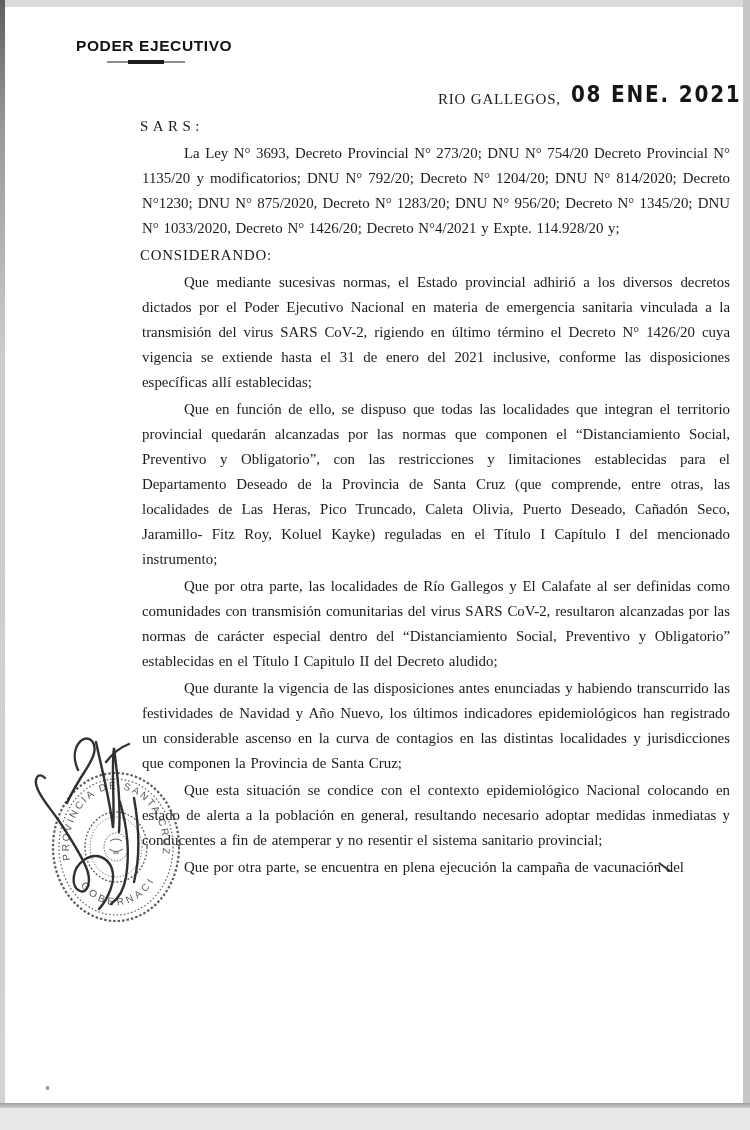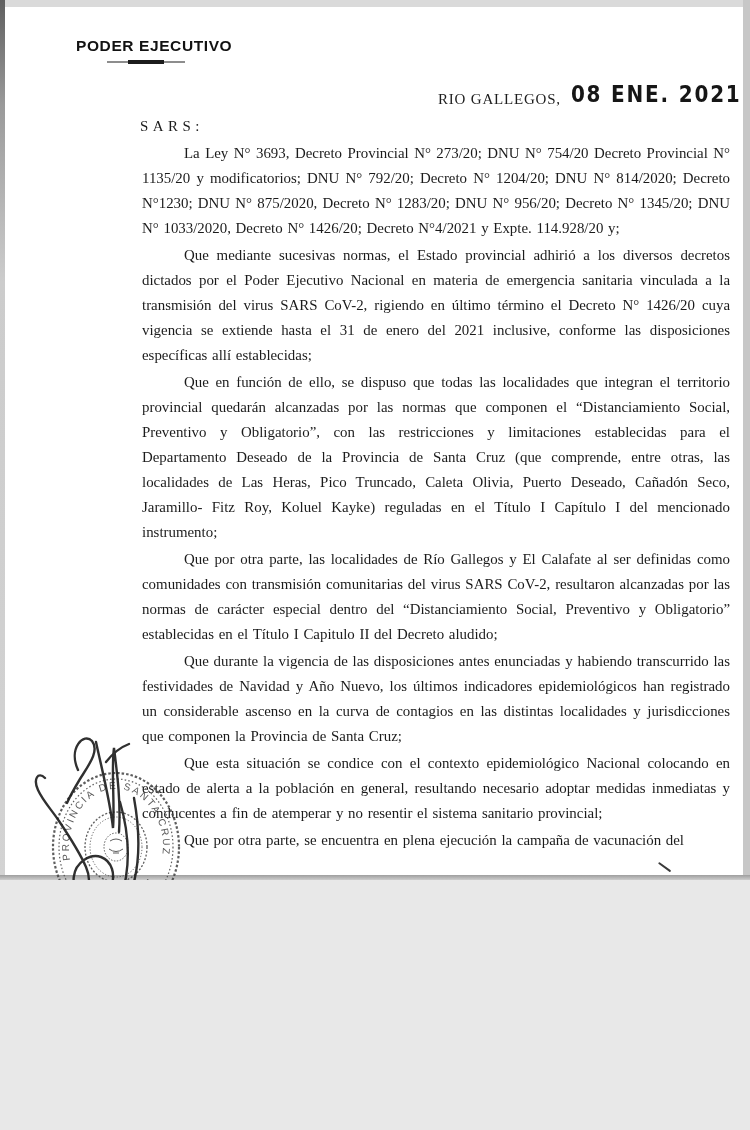--- a/index.html
+++ b/index.html
@@ -1,18 +1,18 @@
 <!DOCTYPE html>
 <html><head>
 <meta charset="utf-8">
 <style>
   html,body{margin:0;padding:0;background:#e8e8e8;}
   .page{
     position:relative;
-    width:750px;height:880px;
+    width:750px;height:1108px;
     margin:0 auto;
     background:#ffffff;
     overflow:hidden;
     font-family:"Liberation Serif", serif;
     color:#1b1b1b;
   }
   
   .edge-top{position:absolute;top:0;left:0;right:0;height:7px;background:#dadada;}
   .edge-left{position:absolute;top:0;left:0;width:5px;height:100%;
     background:linear-gradient(#5f5f5f 0%, #9a9a9a 12%, #cccccc 32%, #d3d3d3 100%);}
@@ -75,20 +75,21 @@
   <div class="letterhead-underline-dark"></div>
 
   <div class="dateline">
     <span class="dateline-place">RIO GALLEGOS,</span>
     <span class="date-stamp">08 ENE. 2021</span>
   </div>
 
   <div class="doc-body">
     <span class="visto-label">SARS:</span>
     <p>La Ley N° 3693, Decreto Provincial N° 273/20; DNU N° 754/20 Decreto Provincial N° 1135/20 y modificatorios; DNU N° 792/20; Decreto N° 1204/20; DNU N° 814/2020; Decreto N°1230; DNU N° 875/2020, Decreto N° 1283/20; DNU N° 956/20; Decreto N° 1345/20; DNU N° 1033/2020, Decreto N° 1426/20; Decreto N°4/2021 y Expte. 114.928/20 y;</p>
+    <span class="section-label">CONSIDERANDO:</span>
     <p>Que mediante sucesivas normas, el Estado provincial adhirió a los diversos decretos dictados por el Poder Ejecutivo Nacional en materia de emergencia sanitaria vinculada a la transmisión del virus SARS CoV-2, rigiendo en último término el Decreto N° 1426/20 cuya vigencia se extiende hasta el 31 de enero del 2021 inclusive, conforme las disposiciones específicas allí establecidas;</p>
     <p>Que en función de ello, se dispuso que todas las localidades que integran el territorio provincial quedarán alcanzadas por las normas que componen el “Distanciamiento Social, Preventivo y Obligatorio”, con las restricciones y limitaciones establecidas para el Departamento Deseado de la Provincia de Santa Cruz (que comprende, entre otras, las localidades de Las Heras, Pico Truncado, Caleta Olivia, Puerto Deseado, Cañadón Seco, Jaramillo- Fitz Roy, Koluel Kayke)  reguladas en el Título I Capítulo I del mencionado instrumento;</p>
     <p>Que por otra parte, las localidades de Río Gallegos y El Calafate al ser definidas como comunidades con transmisión comunitarias del virus SARS CoV-2, resultaron alcanzadas por las normas de carácter especial dentro del “Distanciamiento Social, Preventivo y Obligatorio” establecidas en el  Título I Capitulo II del Decreto aludido;</p>
     <p>Que durante la vigencia de las disposiciones antes enunciadas y habiendo transcurrido las festividades de Navidad y Año Nuevo, los últimos indicadores epidemiológicos han registrado un considerable ascenso en la curva de contagios en las distintas localidades y jurisdicciones que componen la Provincia de Santa Cruz;</p>
     <p>Que esta situación se condice con el contexto epidemiológico Nacional colocando en estado de alerta a la población en general, resultando necesario adoptar medidas inmediatas y conducentes a fin de atemperar y no resentir el sistema sanitario provincial;</p>
     <p>Que  por otra parte, se  encuentra  en  plena  ejecución  la  campaña  de  vacunación  del</p>
   </div>
 
   <svg class="seal-svg" viewBox="0 0 152 160">
     <g fill="none" stroke="#474747" opacity="0.88">

